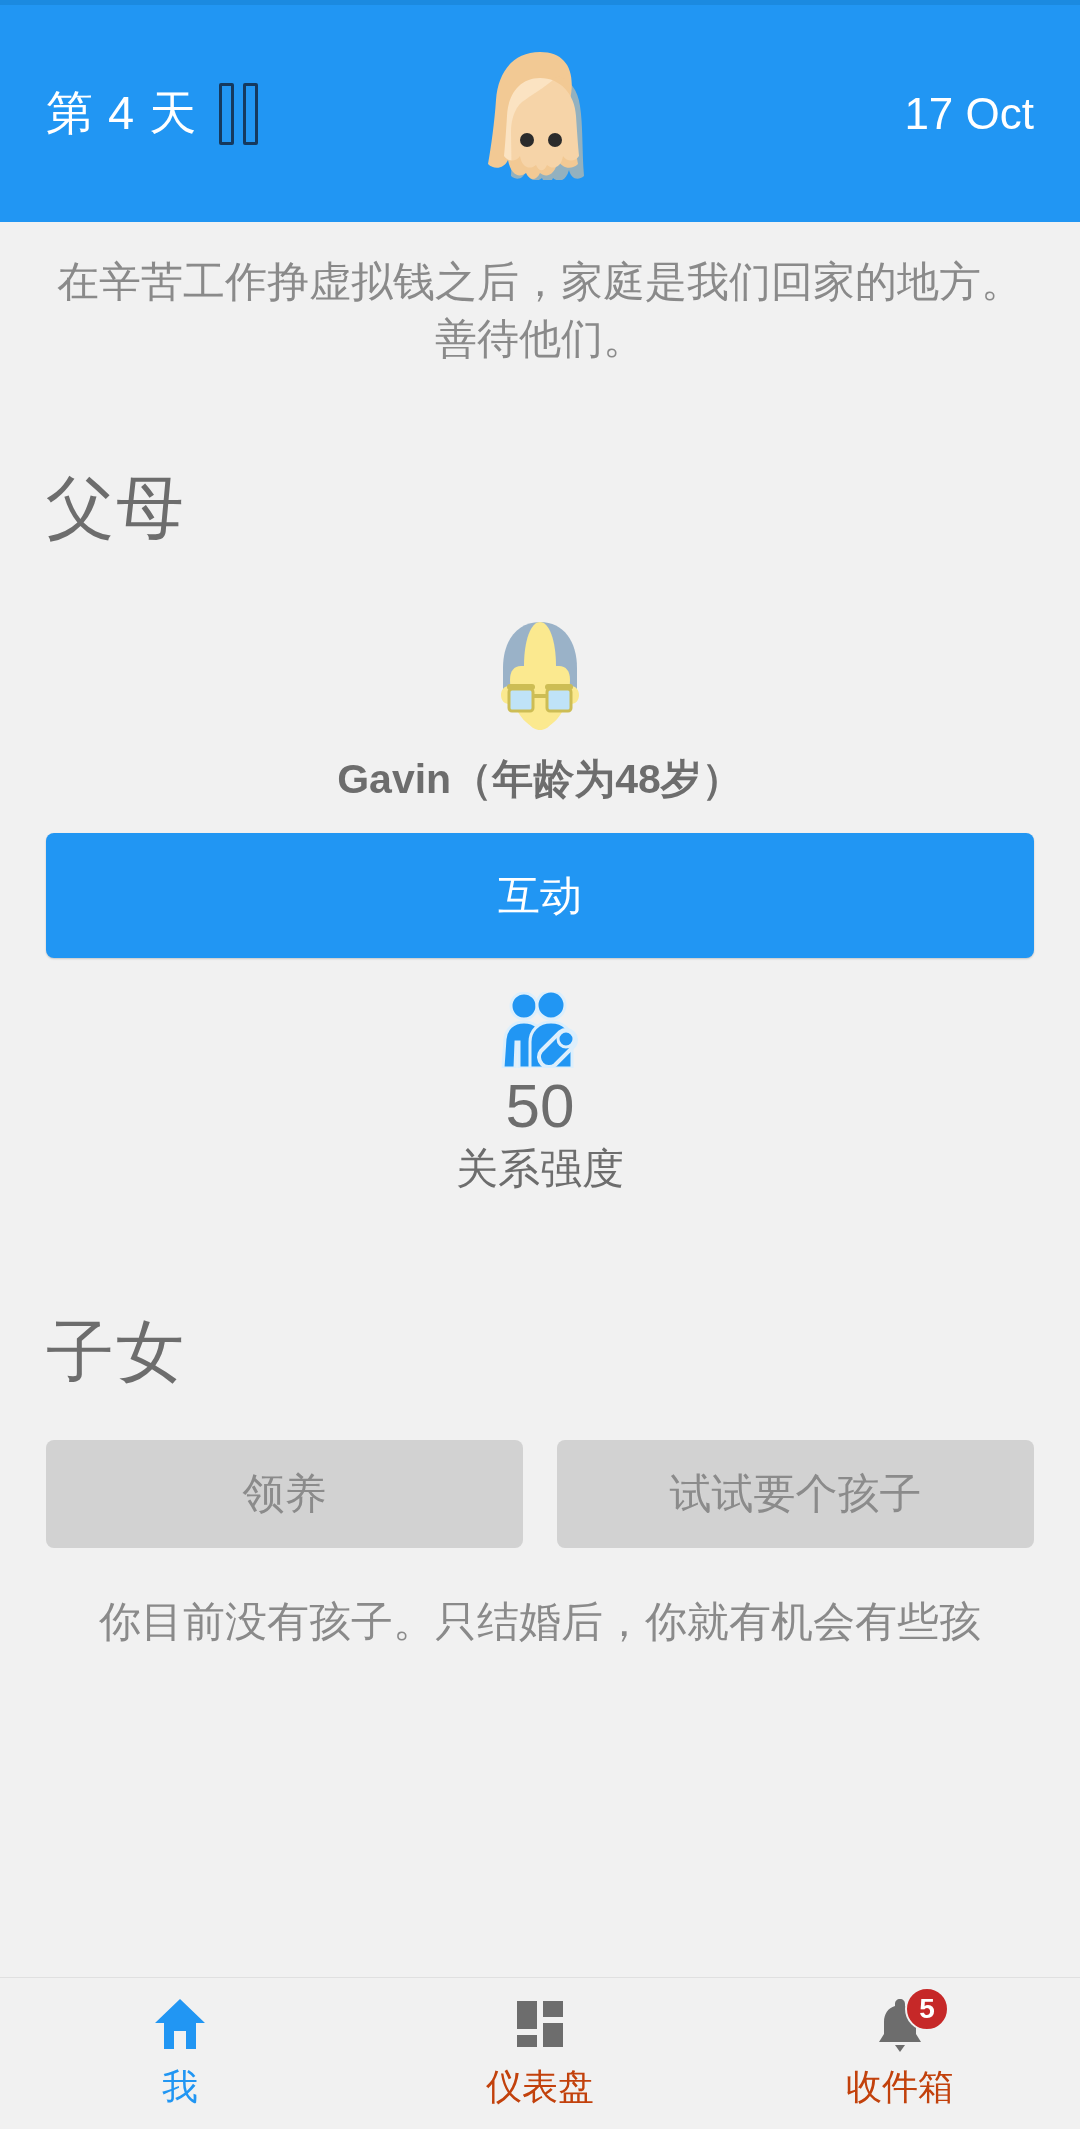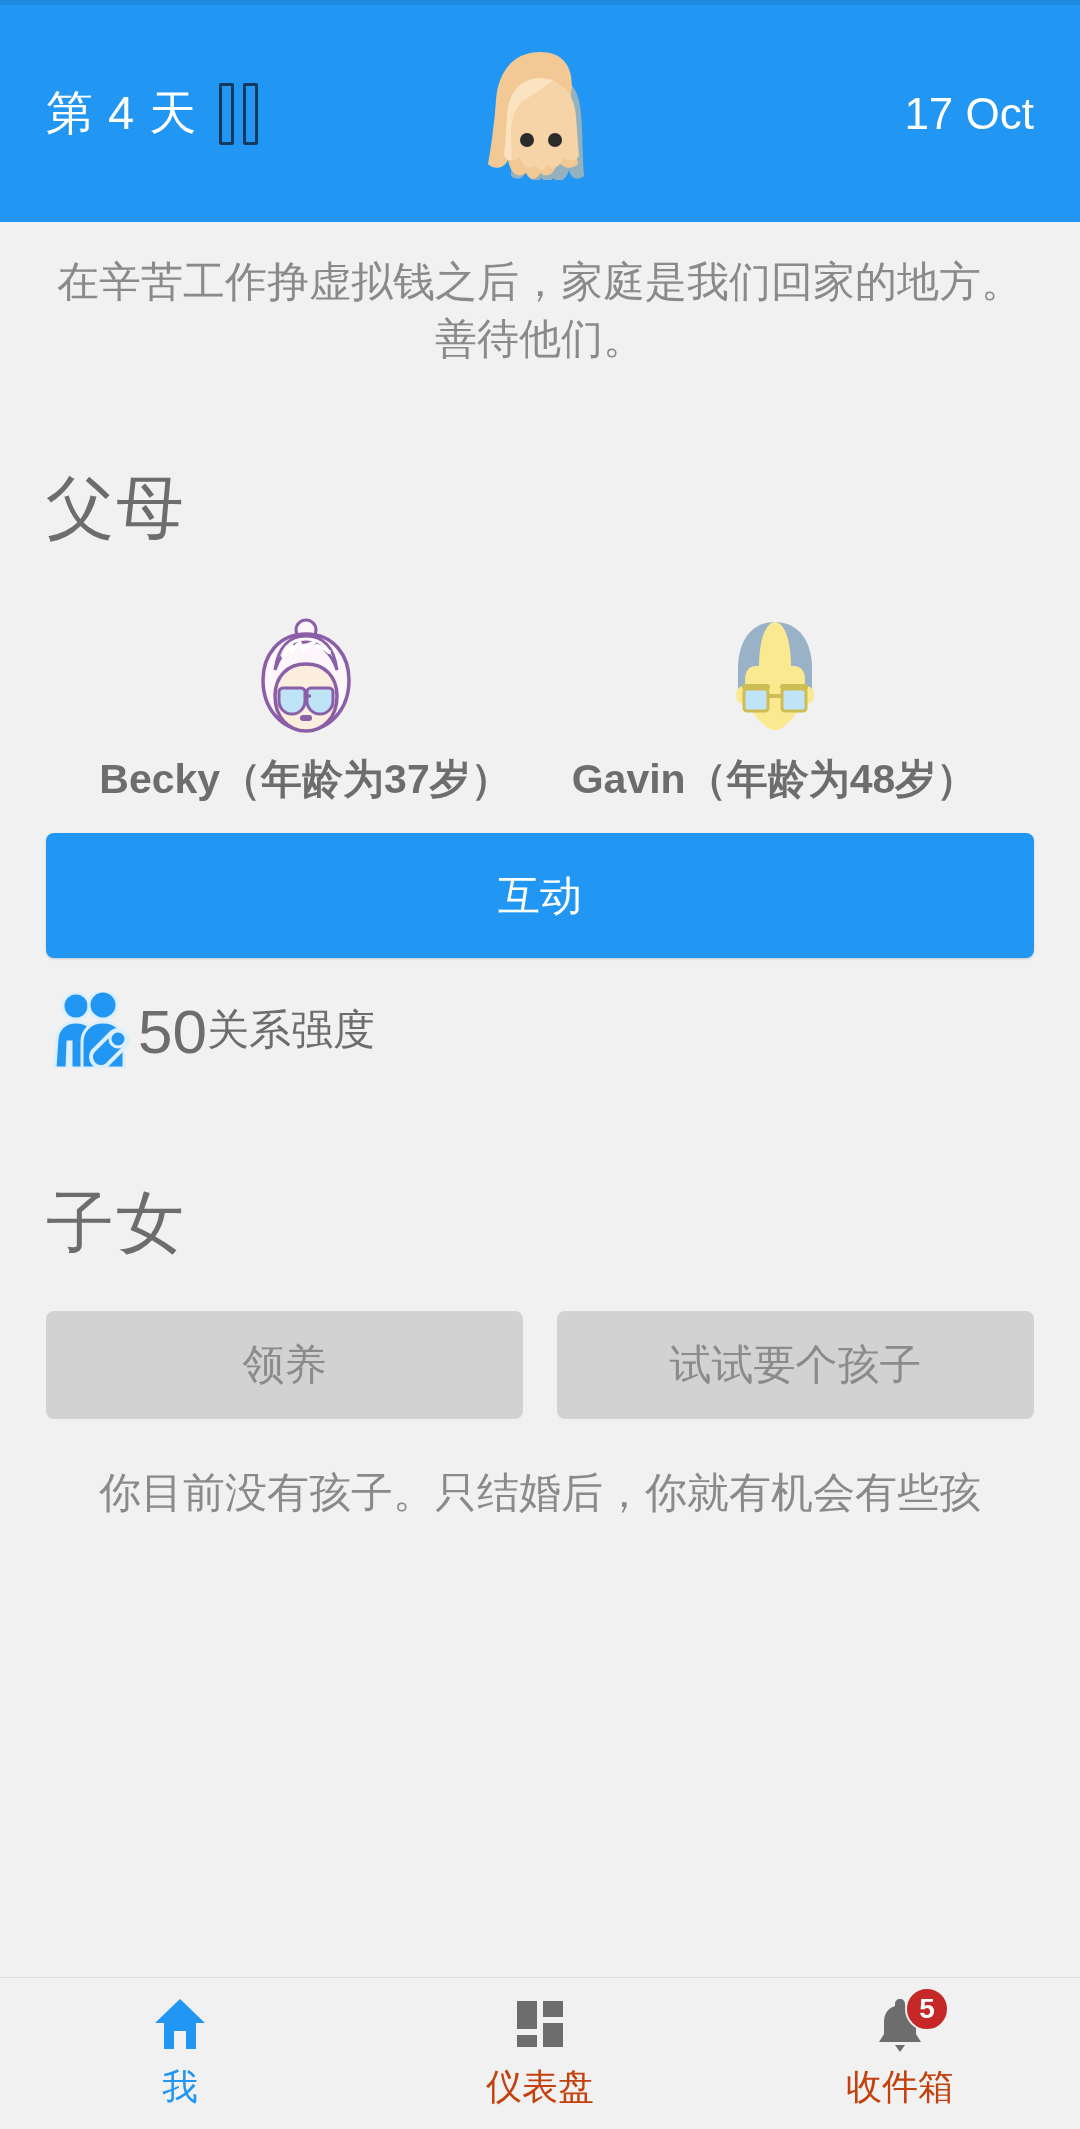--- a/index.html
+++ b/index.html
@@ -65,21 +65,21 @@
 
   .btn{
     display:flex; align-items:center; justify-content:center;
     border:none; border-radius:8px; cursor:pointer; width:100%;
     font-family:inherit;
   }
   .btn-primary{
     background:#2196f3; color:#ffffff; height:125px; font-size:42px;
     margin-top:26px; box-shadow:0 1px 2px rgba(0,0,0,.18);
   }
-  .stat-block{ margin-top:34px; display:flex; flex-direction:row; align-items:center; }
+  .stat-block{ margin-top:34px; display:flex; flex-direction:column; align-items:center; }
   .stat-icon{ width:92px; height:76px; }
   .stat-value{ font-size:62px; color:#6d6d6d; line-height:1.1; margin-top:4px; }
   .stat-label{ font-size:42px; color:#6d6d6d; margin-top:0; }
 
   .children-actions{ display:flex; gap:34px; margin-top:42px; }
   .btn-secondary{
     background:#d2d2d2; color:#8b8b8b; height:108px; font-size:42px;
     flex:1 1 0;
   }
   .children-note{
@@ -136,34 +136,20 @@
   </div>
 
   <div class="content">
 
     <div class="page-desc">在辛苦工作挣虚拟钱之后，家庭是我们回家的地方。善待他们。</div>
 
     <div class="section-title" id="parents-title">父母</div>
 
     <div class="parents-row">
 
-      <div class="parent">
-        <svg class="parent-face" viewBox="0 0 110 118">
-          <circle cx="55" cy="14" r="10" fill="#fdf6fb" stroke="#8a5fa8" stroke-width="3"></circle>
-          <path d="M55 18C27 18 12 40 12 64c0 30 20 50 43 50s43-20 43-50C98 40 83 18 55 18Z" fill="#fdf6fb" stroke="#8a5fa8" stroke-width="3.5"></path>
-          <path d="M55 48c-19 0-31 13-31 32 0 22 14 35 31 35s31-13 31-35c0-19-12-32-31-32Z" fill="#fceede" stroke="#8a5fa8" stroke-width="3.5"></path>
-          <path d="M24 54c6-18 18-28 31-28s25 10 31 28c-3-24-15-34-31-34S27 30 24 54Z" fill="#fdf6fb" stroke="#8a5fa8" stroke-width="3"></path>
-          <path d="M32 40c3-5 6-8 9-10M41 36c2-4 5-7 8-9M52 33c3-3 7-5 11-6M66 30c5 1 9 3 12 6" stroke="#fff" stroke-width="4" fill="none" stroke-linecap="round"></path>
-          <path d="M32 72h18a4 4 0 0 1 4 4v9a13 13 0 0 1-26 0v-9a4 4 0 0 1 4-4Z" fill="#bfe3f7" stroke="#8a5fa8" stroke-width="3"></path>
-          <path d="M60 72h18a4 4 0 0 1 4 4v9a13 13 0 0 1-26 0v-9a4 4 0 0 1 4-4Z" fill="#bfe3f7" stroke="#8a5fa8" stroke-width="3"></path>
-          <path d="M54 80h6" stroke="#8a5fa8" stroke-width="3"></path>
-          <rect x="49" y="99" width="12" height="6" rx="3" fill="#8a5fa8"></rect>
-        </svg>
-        <div class="parent-label">Becky（年龄为37岁）</div>
-      </div>
 
       <div class="parent">
         <svg class="parent-face" viewBox="0 0 110 118">
           <path d="M55 6C31 6 18 26 18 52v26c0 6 4 10 9 10h56c5 0 9-4 9-10V52C92 26 79 6 55 6Z" fill="#9ab2c8"></path>
           <path d="M55 6c-9 0-16 18-16 44v44c0 10 7 20 16 20s16-10 16-20V50C71 24 64 6 55 6Z" fill="#fbe98f"></path>
           <path d="M36 50c-7 0-11 5-11 14 0 26 14 48 30 48s30-22 30-48c0-9-4-14-11-14Z" fill="#fbe98f"></path>
           <path d="M24 70c-5 0-8 4-8 9s3 9 8 9ZM86 70c5 0 8 4 8 9s-3 9-8 9Z" fill="#fbe98f"></path>
           <rect x="22" y="68" width="28" height="6" rx="3" fill="#cdbd54"></rect>
           <rect x="60" y="68" width="28" height="6" rx="3" fill="#cdbd54"></rect>
           <rect x="24" y="73" width="24" height="22" rx="3" fill="#bfe3f7" stroke="#cdbd54" stroke-width="3"></rect>

